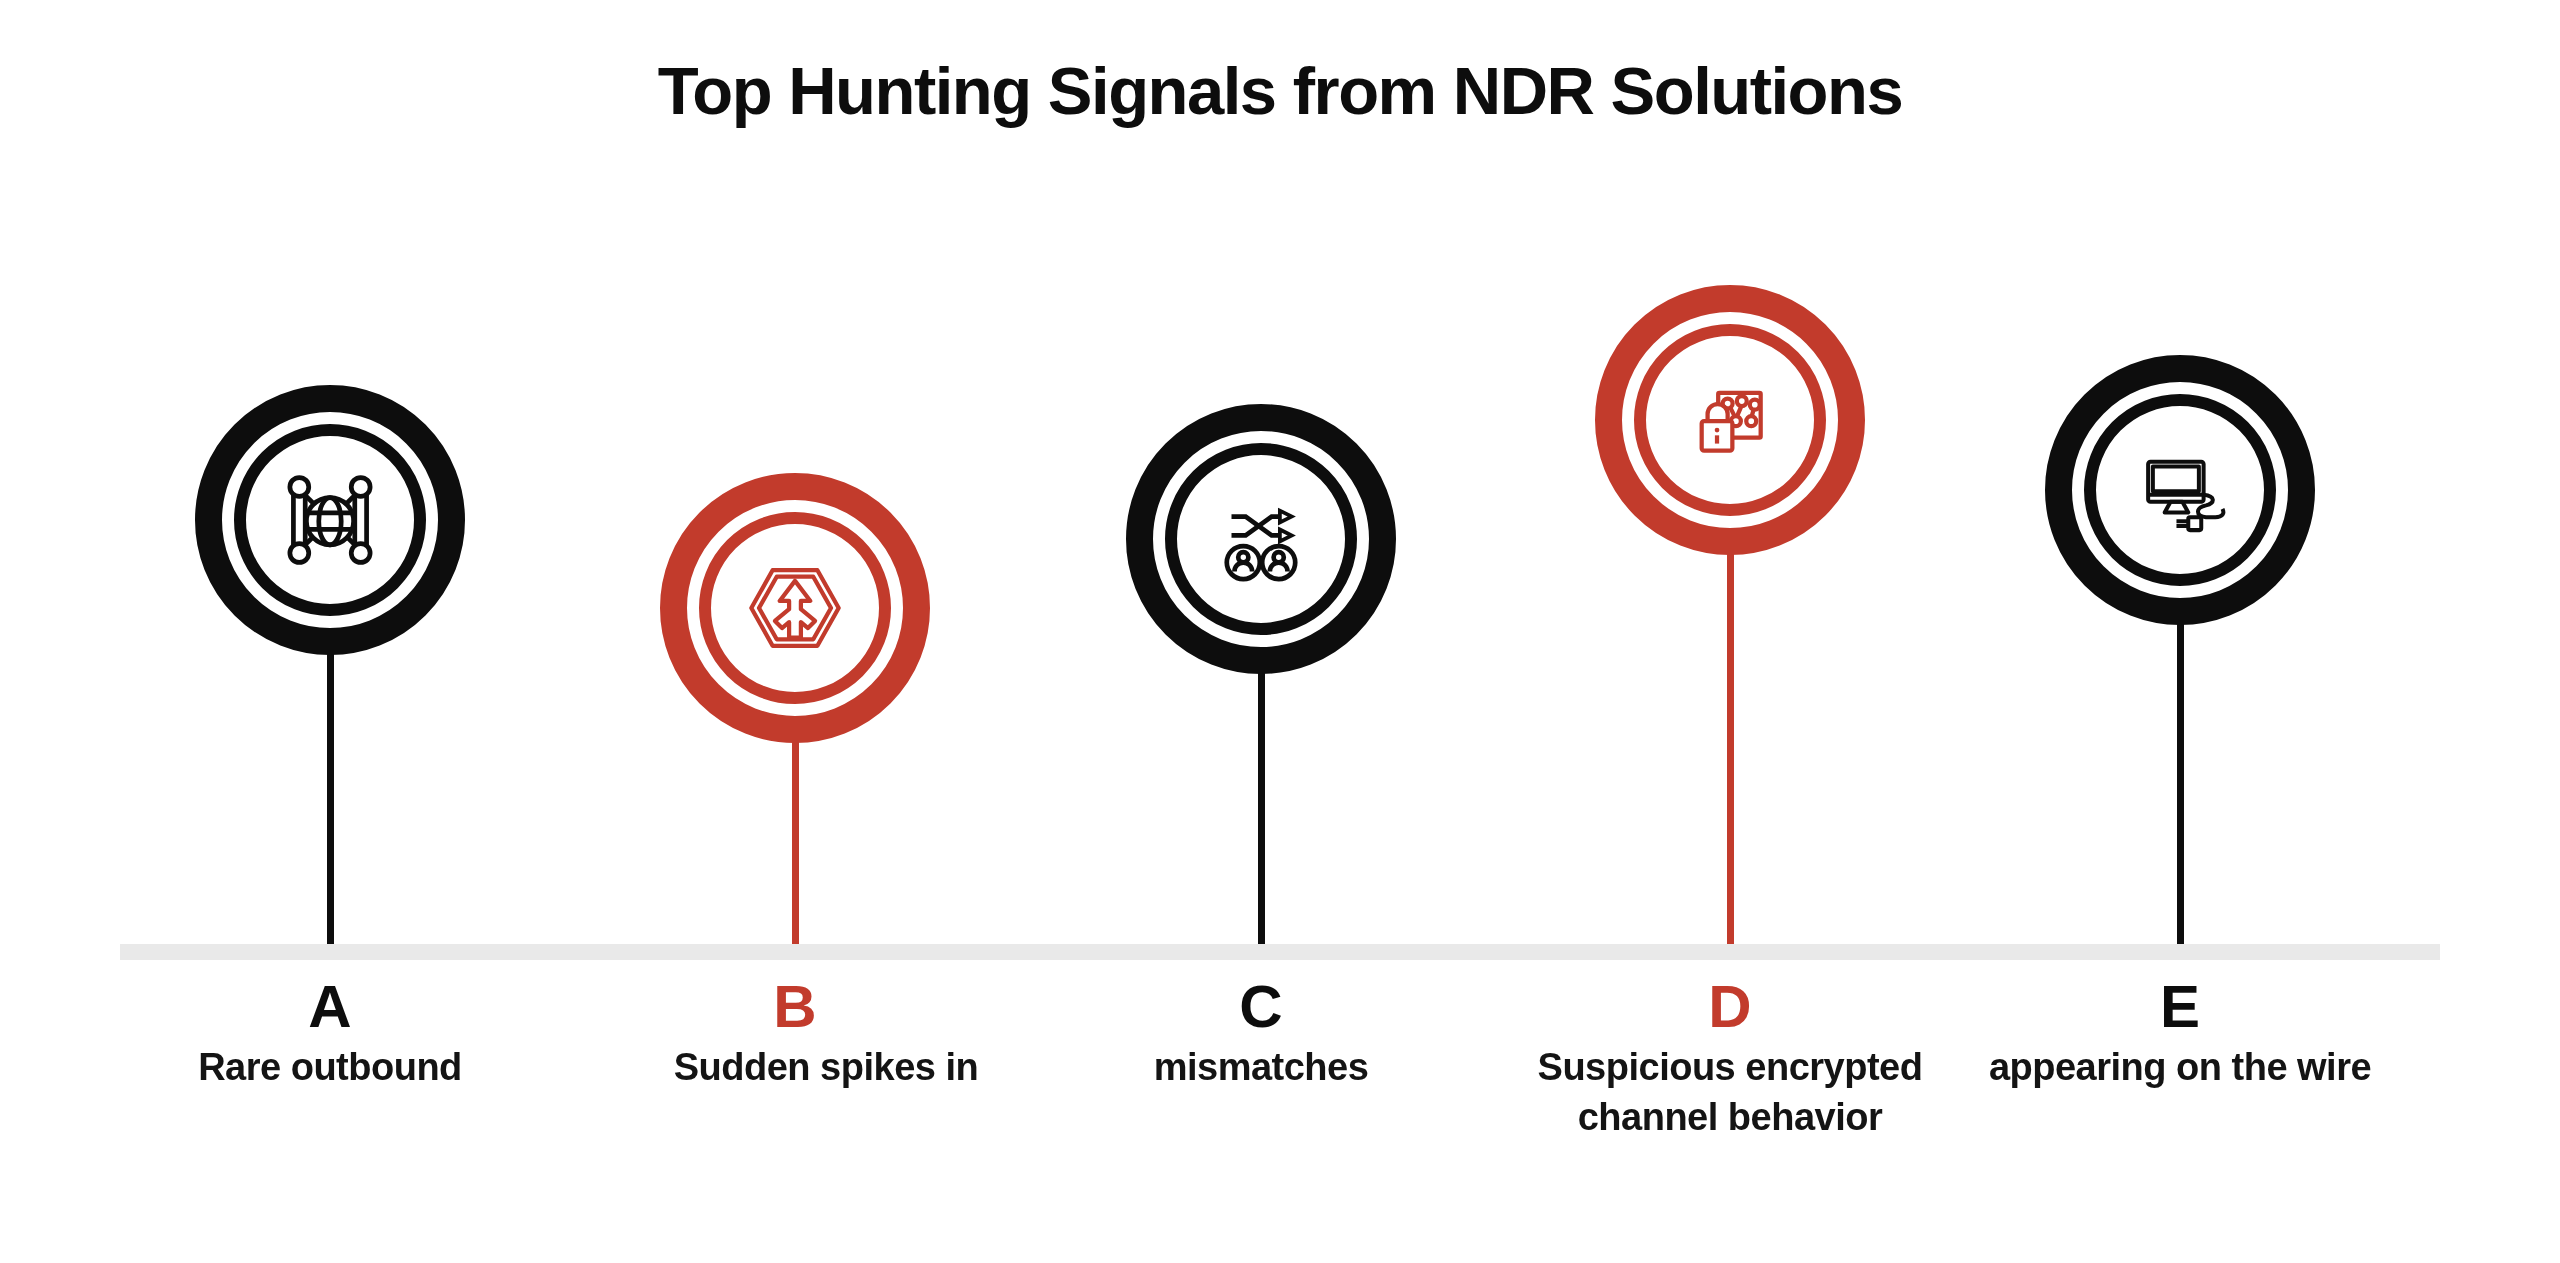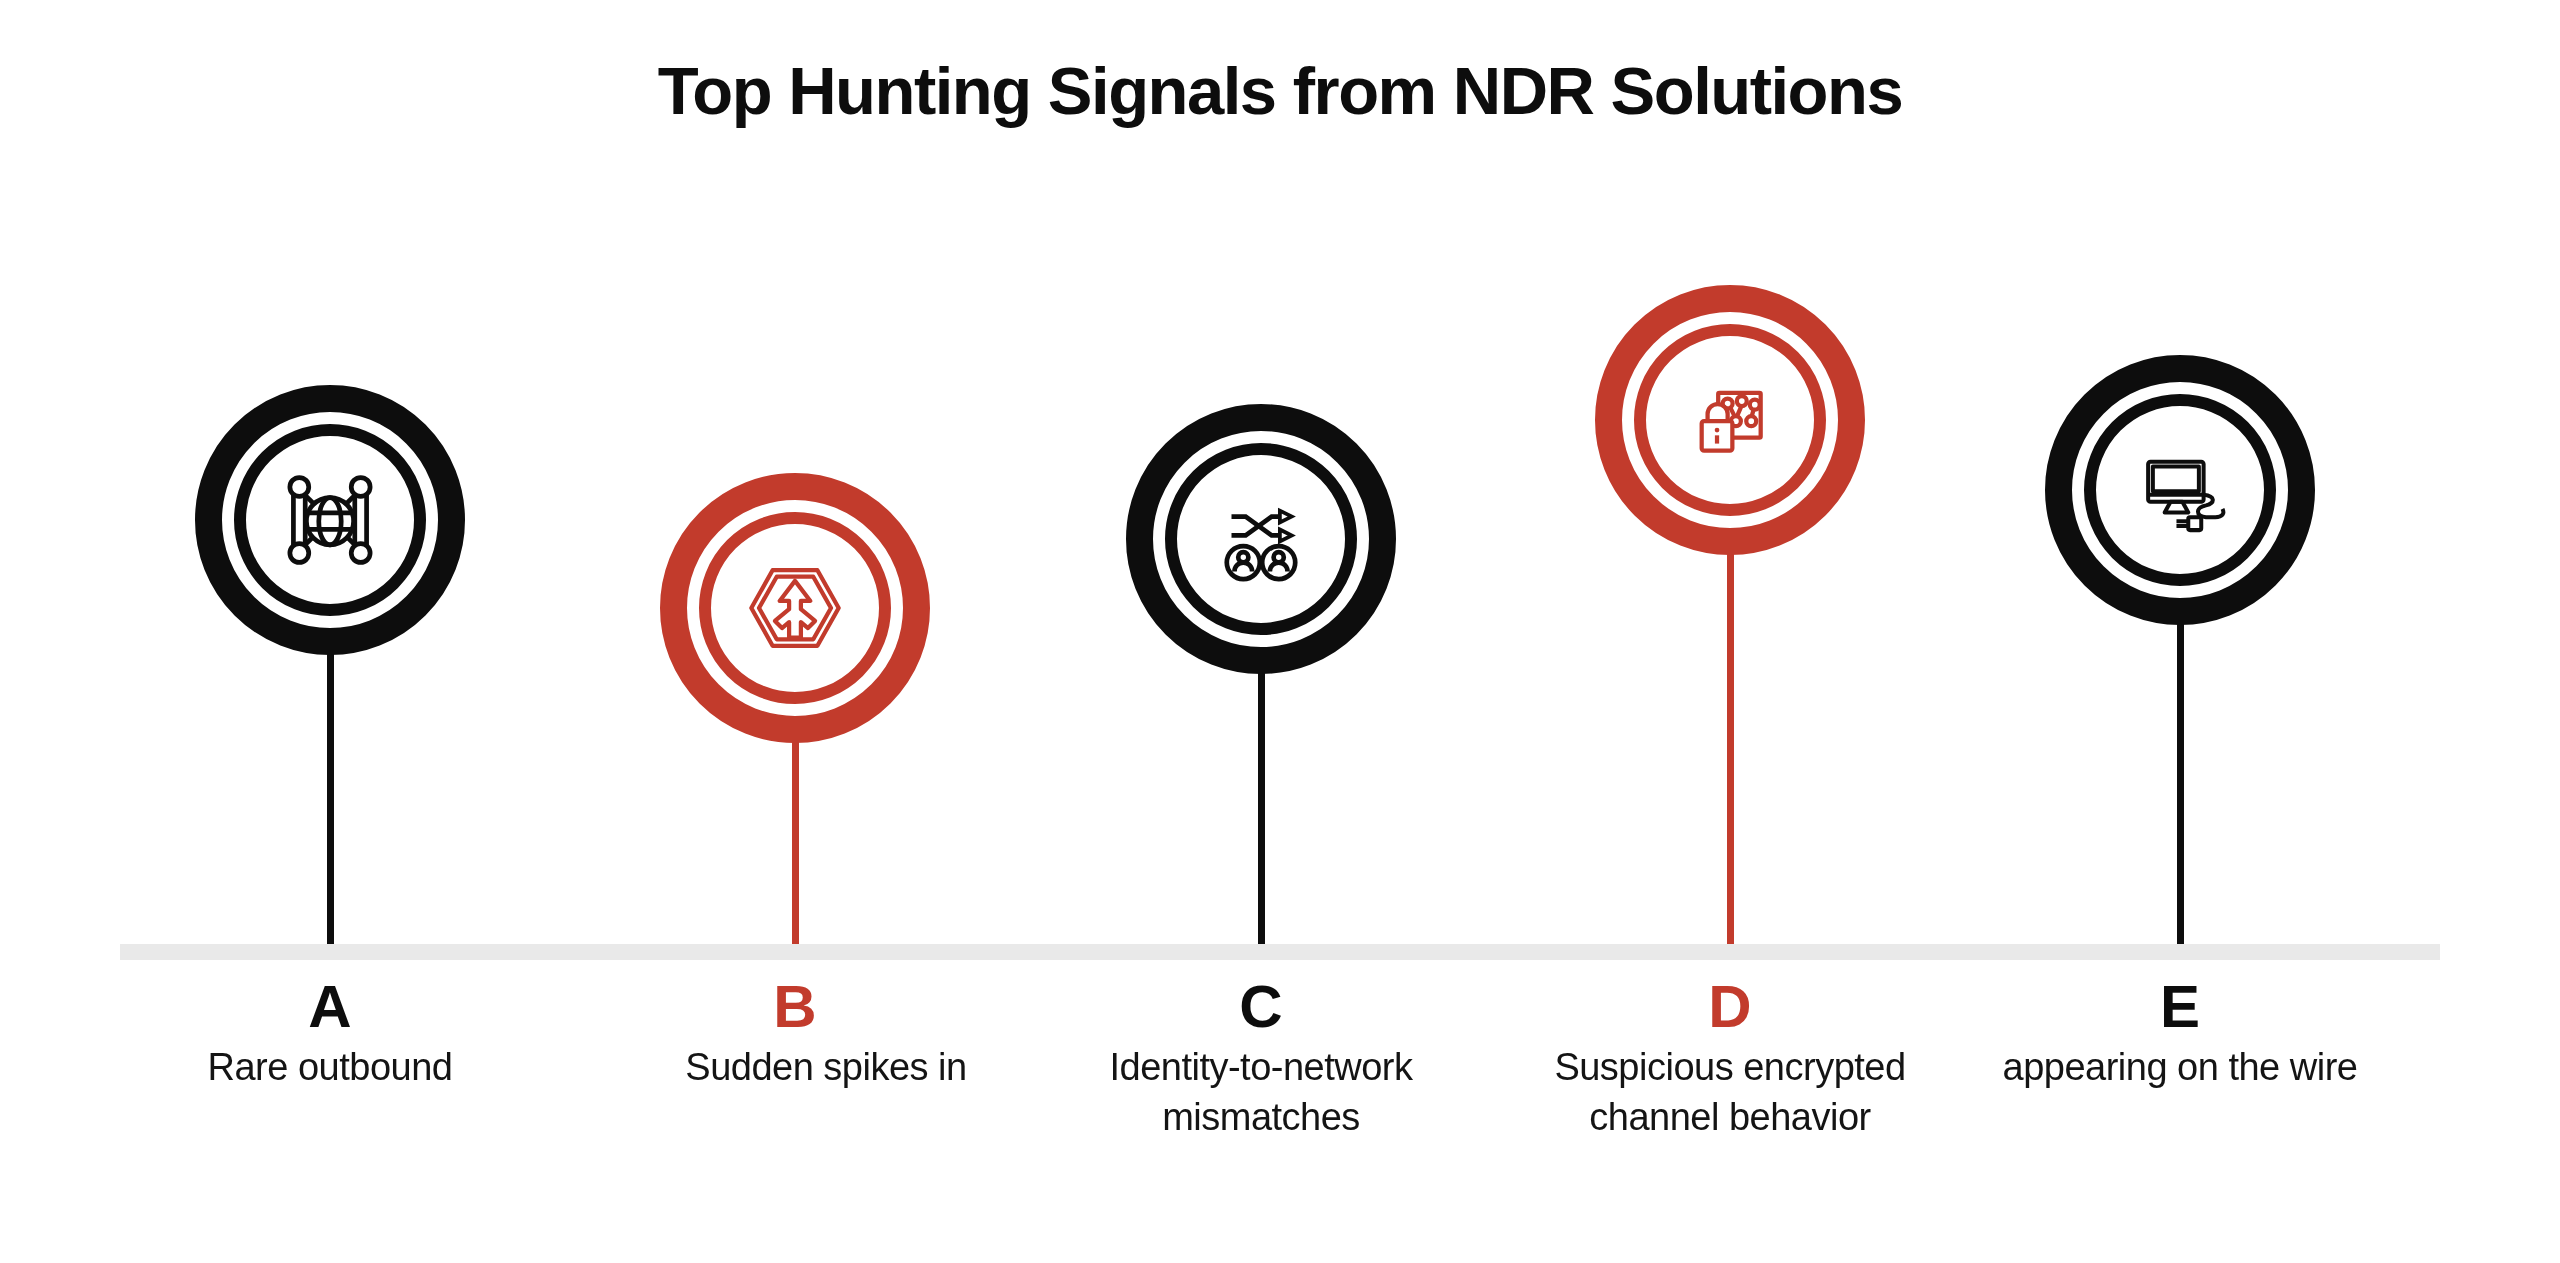--- a/index.html
+++ b/index.html
@@ -28,21 +28,21 @@
   .red .stem{background:#c23b2c;}
   .red .letter{color:#c23b2c;}
   .icon-svg{width:118px;height:118px;color:#0d0d0d;}
   .red .icon-svg{color:#c23b2c;}
   .letter{
     position:absolute;top:972px;width:500px;text-align:center;
     font-size:60px;font-weight:800;color:#0d0d0d;letter-spacing:0;
   }
   .label{
     position:absolute;top:1042px;width:540px;text-align:center;
-    font-size:38px;font-weight:400;line-height:50px;color:#141414;letter-spacing:-0.5px;
+    font-size:38px;font-weight:700;line-height:50px;color:#141414;letter-spacing:-0.5px;
   }
   
   .item-0 .circle-outer{left:195px;top:385px;} .item-0 .stem{left:327px;top:650px;height:294px;}
   .item-0 .letter{left:80px;}  .item-0 .label{left:60px;}
   .item-1 .circle-outer{left:660px;top:473px;} .item-1 .stem{left:792px;top:738px;height:206px;}
   .item-1 .letter{left:545px;} .item-1 .label{left:556px;}
   .item-2 .circle-outer{left:1126px;top:404px;} .item-2 .stem{left:1258px;top:669px;height:275px;}
   .item-2 .letter{left:1011px;} .item-2 .label{left:991px;}
   .item-3 .circle-outer{left:1595px;top:285px;} .item-3 .stem{left:1727px;top:550px;height:394px;}
   .item-3 .letter{left:1480px;} .item-3 .label{left:1460px;}
@@ -116,21 +116,20 @@
           <circle cx="35" cy="65.5" r="4.3"></circle>
           <path d="M27.5,77.5 a7.5,7.5 0 0 1 15,0"></path>
           <circle cx="65" cy="70" r="14"></circle>
           <circle cx="65" cy="65.5" r="4.3"></circle>
           <path d="M57.5,77.5 a7.5,7.5 0 0 1 15,0"></path>
         </svg>
       </div>
     </div>
     <div class="letter">C</div>
     <div class="label">
-      <div>Identity-to-network</div>
       <div>mismatches</div>
     </div>
   </div>
 
   <div class="item item-3 red">
     <div class="stem"></div>
     <div class="circle-outer">
       <div class="circle-inner">
         <svg class="icon-svg" viewBox="0 0 100 100" fill="none" stroke="currentColor" stroke-width="3.6">
           <rect x="40" y="27" width="36" height="38" rx="1"></rect>

